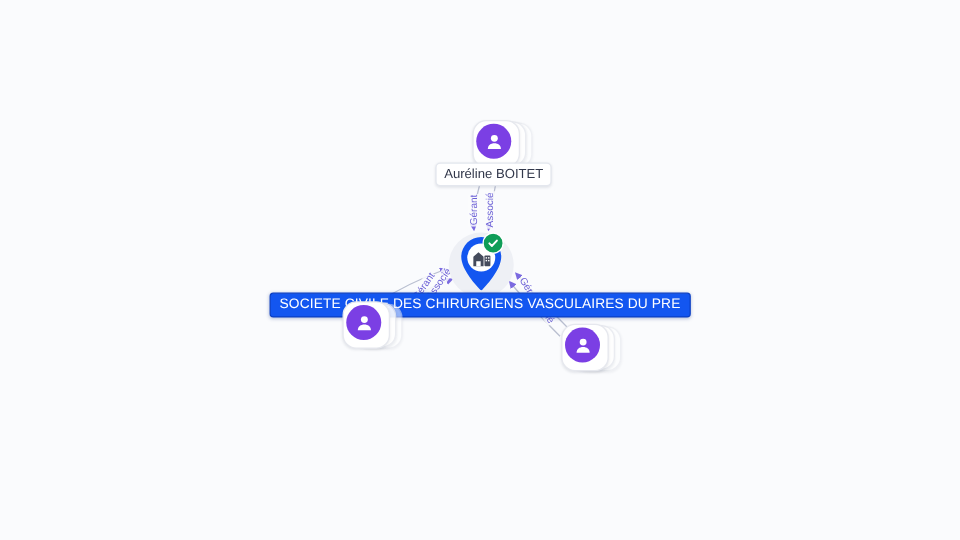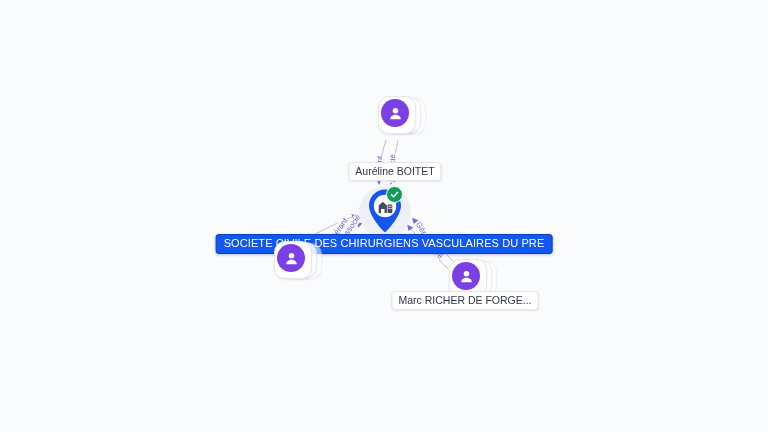--- a/index.html
+++ b/index.html
@@ -165,21 +165,21 @@
     <div class="stack s3"></div>
     <div class="stack s2"></div>
     <div class="stack s1"></div>
     <div class="avatar-disc">
       <svg width="17" height="17" viewBox="0 0 24 24" fill="#ffffff">
         <circle cx="12" cy="8" r="3.9"></circle>
         <path d="M4.6 20c0-4.1 3.3-6.4 7.4-6.4s7.4 2.3 7.4 6.4z"></path>
       </svg>
     </div>
   </div>
-  <div class="node-label" style="left:395px; top:130px;margin-top:32px;">Auréline BOITET</div>
+  <div class="node-label" style="left:395px; top:130px;">Auréline BOITET</div>
 
   <div class="node" style="left:385px; top:212px;">
     <div class="company-halo"></div>
     <div class="pin">
       <svg width="38" height="46" viewBox="0 0 38 46">
         <path d="M19 1.5C10.2 1.5 3 8.6 3 17.4c0 10.6 13.2 24.3 15.2 26.4.5.5 1.2.5 1.7 0C21.8 41.7 35 28 35 17.4 35 8.6 27.8 1.5 19 1.5z" fill="#1356f0"></path>
         <circle cx="19" cy="18" r="11.2" fill="#ffffff"></circle>
       </svg>
       <div class="pin-glyph">
         <svg width="17" height="15" viewBox="0 0 24 22" fill="#454b5c">
@@ -217,15 +217,14 @@
     <div class="stack s3"></div>
     <div class="stack s2"></div>
     <div class="stack s1"></div>
     <div class="avatar-disc">
       <svg width="17" height="17" viewBox="0 0 24 24" fill="#ffffff">
         <circle cx="12" cy="8" r="3.9"></circle>
         <path d="M4.6 20c0-4.1 3.3-6.4 7.4-6.4s7.4 2.3 7.4 6.4z"></path>
       </svg>
     </div>
   </div>
-  <div class="node-label" style="left:465px; top:291px;">Marc RICHER DE FORGE...</div>
 
 </div>
 
 </body></html>

